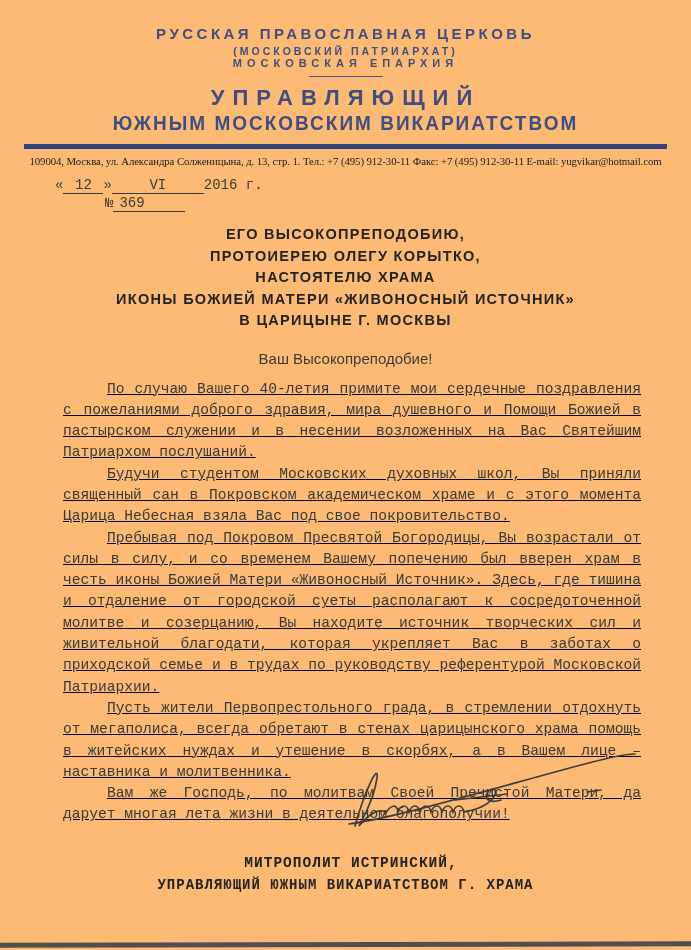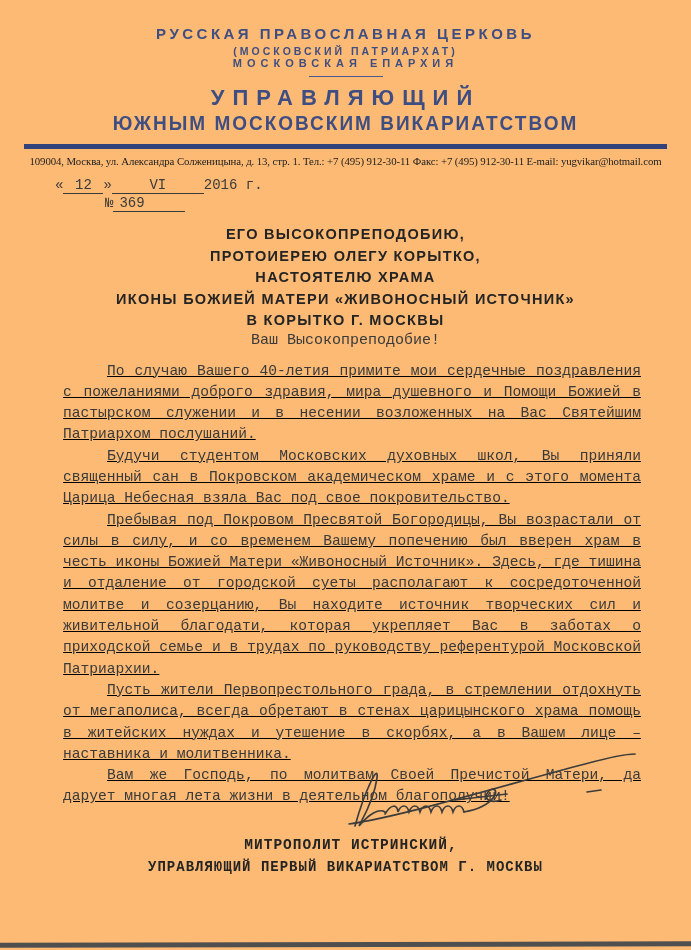--- a/index.html
+++ b/index.html
@@ -38,21 +38,21 @@
   .u { display: inline-block; border-bottom: 1px solid #3a3a3a; text-align: center; }
   .u-day { min-width: 40px; }
   .u-month { min-width: 92px; }
   .u-num { min-width: 72px; text-align: left; padding-left: 6px; }
   .ref-num { margin-left: 50px; margin-top: 1px; }
   
   .addressee { margin-top: 12px; text-align: center; font-family: Liberation Sans, sans-serif;
                font-weight: 700; font-size: 14.5px; letter-spacing: 1.3px; color: #242424;
                line-height: 21.5px; }
   
-  .salutation { text-align: center; font-family: Liberation Mono, monospace;
+  .salutation { margin-top: 18px; text-align: center; font-family: Liberation Sans, sans-serif;
                 font-size: 15px; color: #3a3a3a; }
   .body-text { margin: 12px 50px 0 63px; width: 578px; text-decoration: underline; }
   .body-text p {
     font-family: "Liberation Mono", monospace; font-size: 14.6px; line-height: 21.3px;
     color: #3a3a3a; text-align: justify; text-indent: 44px;
   }
   
   .sig-flourish { position: absolute; left: 335px; top: 742px; width: 310px; height: 95px;
                   pointer-events: none; }
   .sig-block { margin-top: 26px; text-align: center; font-family: "Liberation Mono", monospace;
@@ -87,21 +87,21 @@
     <div class="ref-num">
       <span>№</span><span class="u u-num">369</span>
     </div>
   </div>
 
   <div class="addressee">
     <div>ЕГО ВЫСОКОПРЕПОДОБИЮ,</div>
     <div>ПРОТОИЕРЕЮ ОЛЕГУ КОРЫТКО,</div>
     <div>НАСТОЯТЕЛЮ ХРАМА</div>
     <div>ИКОНЫ БОЖИЕЙ МАТЕРИ «ЖИВОНОСНЫЙ ИСТОЧНИК»</div>
-    <div>В КОРЫТКО Г. МОСКВЫ</div>
+    <div>В ЦАРИЦЫНЕ Г. МОСКВЫ</div>
   </div>
 
   <div class="salutation">Ваш Высокопреподобие!</div>
 
   <div class="body-text">
     <p>По случаю Вашего 40-летия примите мои сердечные поздравления с пожеланиями доброго здравия, мира душевного и Помощи Божией в пастырском служении и в несении возложенных на Вас Святейшим Патриархом послушаний.</p>
     <p>Будучи студентом Московских духовных школ, Вы приняли священный сан в Покровском академическом храме и с этого момента Царица Небесная взяла Вас под свое покровительство.</p>
     <p>Пребывая под Покровом Пресвятой Богородицы, Вы возрастали от силы в силу, и со временем Вашему попечению был вверен храм в честь иконы Божией Матери «Живоносный Источник». Здесь, где тишина и отдаление от городской суеты располагают к сосредоточенной молитве и созерцанию, Вы находите источник творческих сил и живительной благодати, которая укрепляет Вас в заботах о приходской семье и в трудах по руководству референтурой Московской Патриархии.</p>
     <p>Пусть жители Первопрестольного града, в стремлении отдохнуть от мегаполиса, всегда обретают в стенах царицынского храма помощь в житейских нуждах и утешение в скорбях, а в Вашем лице – наставника и молитвенника.</p>
     <p>Вам же Господь, по молитвам Своей Пречистой Матери, да дарует многая лета жизни в деятельном благополучии!</p>
@@ -118,17 +118,17 @@
 
       <path d="M 129,70 C 140,68 152,64 158,56 C 164,48 158,44 153,50 C 148,56 154,62 166,58"></path>
       <path d="M 120,58 L 172,52"></path>
 
       <path d="M 252,50 L 266,48"></path>
     </g>
   </svg>
 
   <div class="sig-block">
     <div class="sig-line1">МИТРОПОЛИТ ИСТРИНСКИЙ,</div>
-    <div class="sig-line3">УПРАВЛЯЮЩИЙ ПЕРВЫЙ ВИКАРИАТСТВОМ Г. МОСКВЫ</div>
+    <div class="sig-line3">УПРАВЛЯЮЩИЙ ЮЖНЫМ ВИКАРИАТСТВОМ Г. ХРАМА</div>
   </div>
 
   <div class="scan-edge"></div>
 </div>
 
 </body></html>

